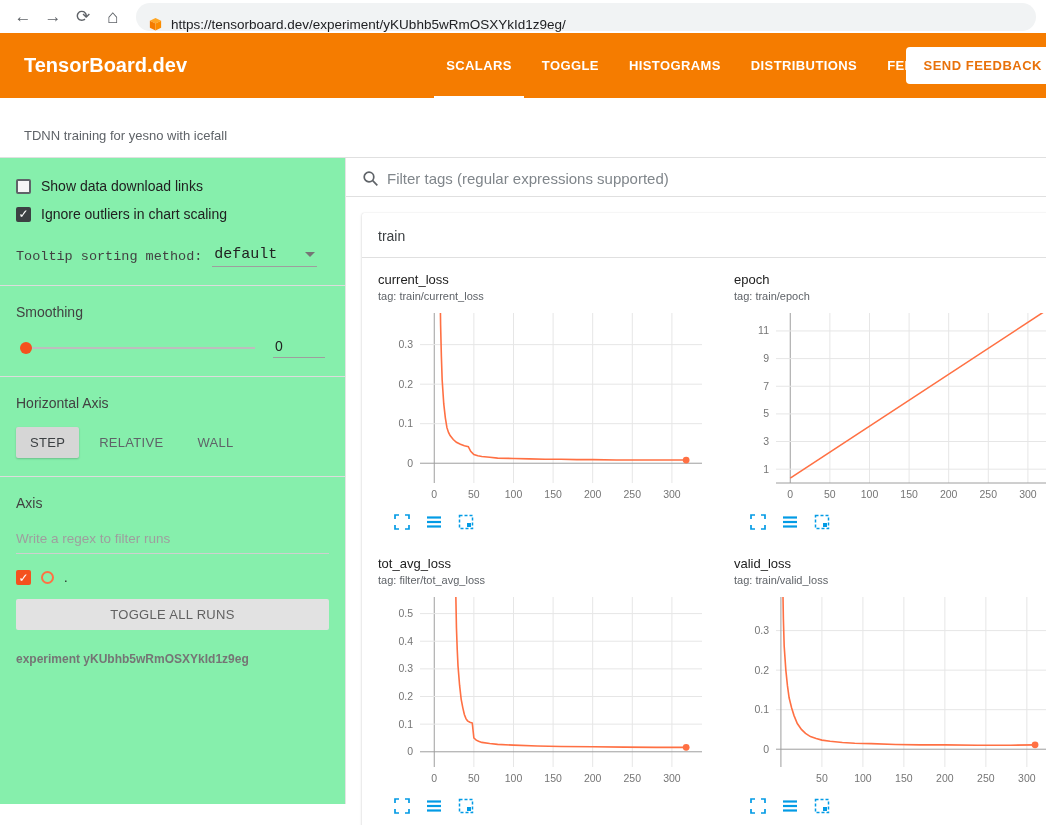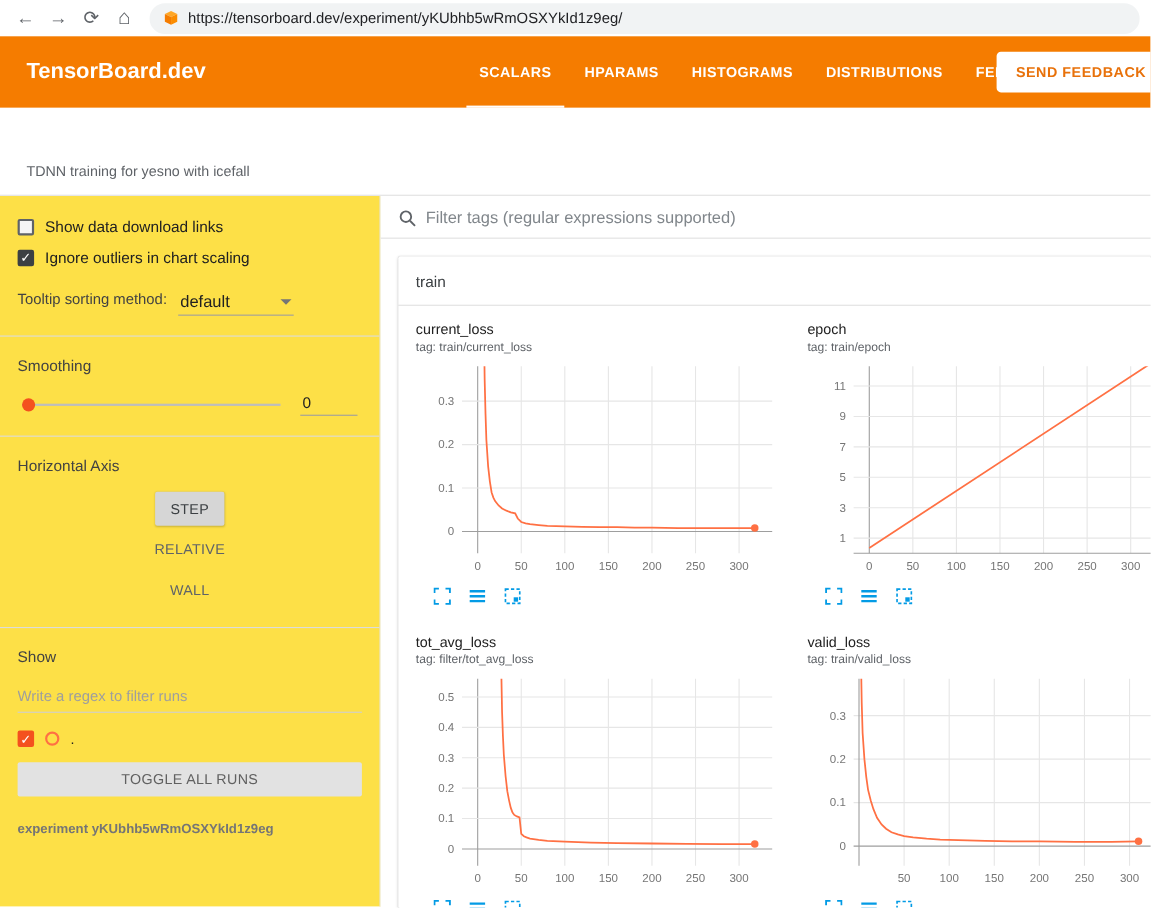--- a/index.html
+++ b/index.html
@@ -3,68 +3,68 @@
 <meta charset="utf-8">
 <style>
   * { margin:0; padding:0; box-sizing:border-box; }
   html,body { width:1046px; height:825px; overflow:hidden; background:#fff;
     font-family:"Liberation Sans", sans-serif; color:#202124; }
 
   
   .browser-bar{height:33px;display:flex;align-items:center;background:#fff;padding:0 10px;gap:4px;}
   .nav-ic{width:26px;height:26px;display:flex;align-items:center;justify-content:center;
     font-size:17px;color:#5f6368;border-radius:50%;cursor:pointer;}
-  .url-pill{flex:1;height:27px;background:#f1f3f4;border-radius:14px;display:flex;align-items:center;
+  .url-pill{flex:1;height:27px;background:#f1f3f4;border-radius:14px;display:flex;align-items:flex-start;
     padding:14px 12px;gap:8px;margin-left:6px;cursor:text;}
   .url-text{font-size:13.5px;color:#202124;white-space:nowrap;}
 
   
   .header{height:65px;background:#f57c00;display:flex;align-items:center;position:relative;justify-content:space-between;}
   .brand{color:#fff;font-size:20px;font-weight:bold;margin-left:24px;white-space:nowrap;}
   .tabs{display:flex;margin-left:42px;height:100%;}
   .tab{display:flex;align-items:center;padding:0 15px;color:#fff;font-size:13px;font-weight:bold;
     letter-spacing:.4px;position:relative;cursor:pointer;white-space:nowrap;}
   .tab.active::after{content:"";position:absolute;left:3px;right:3px;bottom:0;height:2.5px;background:#fff;}
   .feedback-btn{position:absolute;right:-14px;top:14px;height:37px;background:#fff;color:#e8710a;
     font-family:"Liberation Sans",sans-serif;font-size:13px;font-weight:bold;border:none;border-radius:4px;
     padding:0 18px;letter-spacing:.5px;cursor:pointer;white-space:nowrap;}
 
   
-  .subheader{height:80px;background:#fff;border-bottom:1px solid #e0e0e0;position:relative;}
+  .subheader{height:60px;background:#fff;border-bottom:1px solid #e0e0e0;position:relative;}
   .exp-title{position:absolute;left:24px;bottom:14px;font-size:13px;color:#5f6368;}
 
   
   .content{display:flex;height:646px;}
-  .sidebar{width:346px;min-width:346px;background:#fde047;border-right:1px solid #e4e4e4;
+  .sidebar{width:346px;min-width:346px;background:#86efac;border-right:1px solid #e4e4e4;
     padding:20px 16px 0 16px;font-size:14px;color:#333;}
   .main{flex:1;background:#fff;overflow:visible;}
 
   
   .cb-row{display:flex;align-items:center;gap:10px;margin-bottom:12px;cursor:pointer;}
   .cb{width:15px;height:15px;border:2px solid #5f6368;border-radius:2px;background:#f5f5f5;flex:0 0 auto;
     display:flex;align-items:center;justify-content:center;font-size:12px;color:#fff;line-height:1;}
   .cb.checked{background:#3c4043;border-color:#3c4043;}
   .cb.orange{background:#f4511e;border-color:#f4511e;}
   .cb-label{font-size:14px;color:#212121;}
-  .tooltip-row{display:flex;gap:10px;margin:22px 0 4px 0;}
+  .tooltip-row{display:flex;align-items:flex-end;gap:10px;margin:22px 0 4px 0;font-family:Liberation Mono, monospace;}
   .tooltip-label{font-size:13.5px;color:#424242;padding-bottom:3px;}
   .dropdown{display:flex;align-items:center;justify-content:space-between;width:105px;
     border-bottom:1px solid #9e9e9e;padding:2px 2px 3px 2px;cursor:pointer;}
   .dropdown-value{font-size:15px;color:#212121;}
   .dd-arrow{width:0;height:0;border-left:5px solid transparent;border-right:5px solid transparent;
     border-top:5px solid #757575;margin-left:8px;}
   .sb-divider{height:1px;background:#dcdcdc;margin:18px -16px;}
   .sb-section-label{font-size:14px;color:#424242;margin-bottom:16px;}
   .slider-row{display:flex;align-items:center;gap:18px;margin:18px 4px 2px 4px;}
   .slider{position:relative;flex:1;height:14px;cursor:pointer;}
   .slider-track{position:absolute;top:6px;left:0;right:0;height:2px;background:#bdbdbd;}
   .slider-thumb{position:absolute;top:1px;left:0;width:12px;height:12px;border-radius:50%;background:#f4511e;}
   .slider-value{width:52px;border-bottom:1px solid #9e9e9e;font-size:14px;color:#212121;
     padding:0 2px 3px 2px;cursor:text;}
-  .axis-buttons{display:flex;align-items:center;gap:6px;margin-bottom:4px;flex-direction:column;}
+  .axis-buttons{display:flex;align-items:center;gap:6px;margin-bottom:4px;}
   .axis-btn{font-family:"Liberation Sans",sans-serif;font-size:13px;letter-spacing:.3px;border:none;
     background:transparent;color:#5f6368;padding:8px 14px;border-radius:2px;cursor:pointer;}
   .axis-btn.active{background:#d6d6d6;color:#3c4043;box-shadow:0 1px 2px rgba(0,0,0,.2);}
   .runs-filter{width:100%;border:none;outline:none;background:transparent;border-bottom:1px solid #cfcfcf;
     font-family:"Liberation Sans",sans-serif;font-size:13.5px;color:#212121;padding:4px 0 7px 0;margin-bottom:16px;}
   .runs-filter::placeholder{color:#9e9e9e;}
   .run-row{display:flex;align-items:center;gap:10px;margin-bottom:14px;cursor:pointer;}
   .run-circle{width:13px;height:13px;border-radius:50%;border:2px solid #ff7043;background:transparent;flex:0 0 auto;}
   .run-name{font-size:13px;color:#212121;}
   .toggle-all{width:100%;height:31px;background:#e2e2e2;border:none;border-radius:2px;cursor:pointer;
@@ -102,21 +102,21 @@
       <polygon points="14,4 8,7 8,14.5 14,11.5" fill="#fb8c00"></polygon>
     </svg>
     <span class="url-text">https://tensorboard.dev/experiment/yKUbhb5wRmOSXYkId1z9eg/</span>
   </div>
 </div>
 
 <div class="header">
   <div class="brand">TensorBoard.dev</div>
   <div class="tabs">
     <div class="tab active">SCALARS</div>
-    <div class="tab">HPARAMS</div>
+    <div class="tab">TOGGLE</div>
     <div class="tab">HISTOGRAMS</div>
     <div class="tab">DISTRIBUTIONS</div>
     <div class="tab">FEEDBACK</div>
     <div class="tab">WALL</div>
   </div>
   <button class="feedback-btn">SEND FEEDBACK</button>
 </div>
 
 <div class="subheader">
   <div class="exp-title">TDNN training for yesno with icefall</div>
@@ -157,21 +157,21 @@
 
     <div class="sb-section-label">Horizontal Axis</div>
     <div class="axis-buttons">
       <button class="axis-btn active">STEP</button>
       <button class="axis-btn">RELATIVE</button>
       <button class="axis-btn">WALL</button>
     </div>
 
     <div class="sb-divider"></div>
 
-    <div class="sb-section-label">Show</div>
+    <div class="sb-section-label">Axis</div>
     <input class="runs-filter" placeholder="Write a regex to filter runs" style="">
     <div class="run-row">
       <div class="cb orange">✓</div>
       <div class="run-circle"></div>
       <span class="run-name">.</span>
     </div>
     <button class="toggle-all">TOGGLE ALL RUNS</button>
     <div class="exp-id">experiment yKUbhb5wRmOSXYkId1z9eg</div>
   </div>
 

